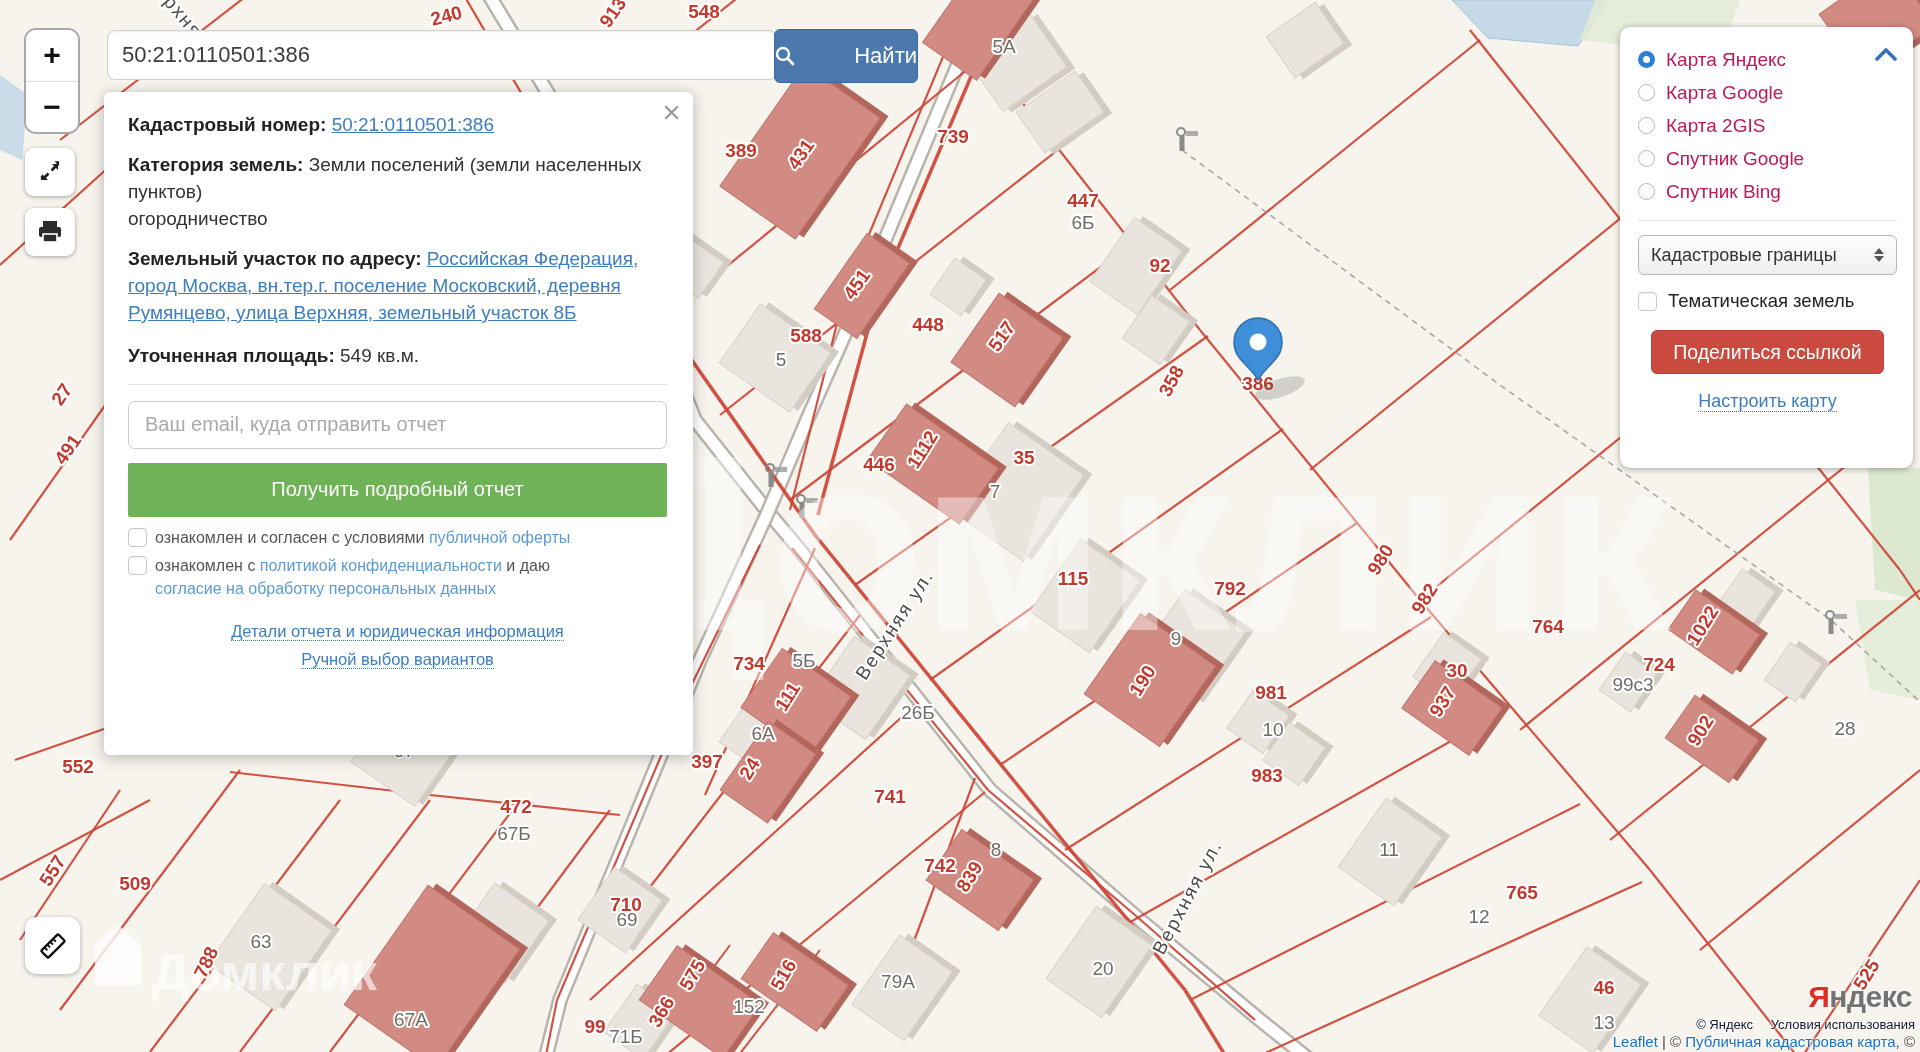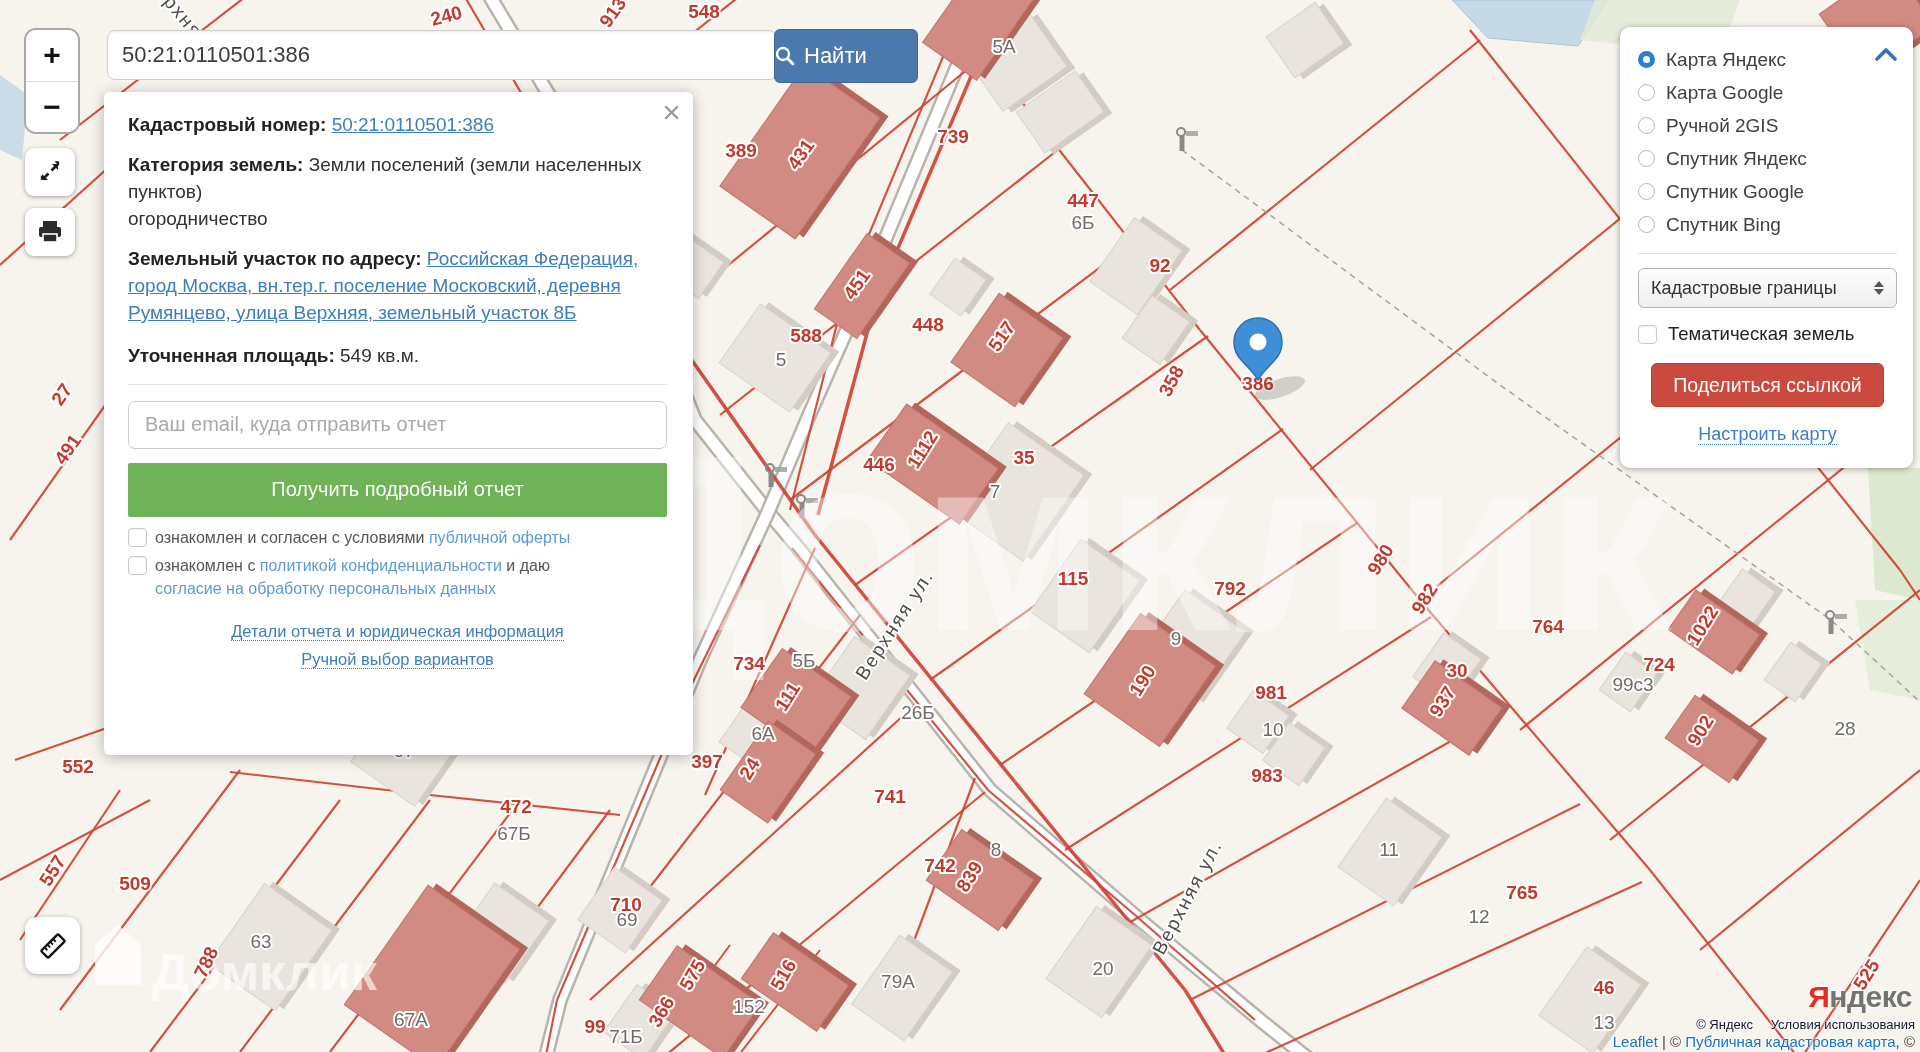--- a/index.html
+++ b/index.html
@@ -13,21 +13,21 @@
   .wm-big{font:700 250px "Liberation Sans",sans-serif;fill:#ffffff;opacity:.42;}
   .wm-corner{font:700 52px "Liberation Sans",sans-serif;fill:#ffffff;opacity:.8;}
   .link{color:#3d7ebf;text-decoration:underline;cursor:pointer;}
   .link-dotted{color:#3d7ebf;text-decoration:none;border-bottom:1px dotted #3d7ebf;cursor:pointer;}
   .link-lite{color:#5b9bd5;cursor:pointer;text-decoration:none;}
 
   
   #search-input{position:absolute;left:107px;top:30px;width:640px;height:48px;border:1px solid #cfcfcf;border-radius:8px;
     font:22px "Liberation Sans",sans-serif;color:#3c3c3c;padding:0 14px;box-shadow:inset 0 1px 2px rgba(0,0,0,.08);background:#fff;outline:none;}
   #find-btn{position:absolute;left:774px;top:29px;width:142px;height:52px;background:#4b79ae;border:1px solid #3c6899;border-radius:6px;
-    color:#fff;font:22px "Liberation Sans",sans-serif;display:flex;align-items:center;justify-content:flex-start;gap:9px;cursor:pointer;}
+    color:#fff;font:22px "Liberation Sans",sans-serif;display:flex;align-items:center;justify-content:space-between;gap:9px;cursor:pointer;}
 
   
   #zoombox{position:absolute;left:24px;top:28px;width:52px;height:102px;background:#fff;border:2px solid #a9a9a9;border-radius:12px;
     display:flex;flex-direction:column;overflow:hidden;}
   #zoombox .zbtn{flex:1;display:flex;align-items:center;justify-content:center;font:700 30px "Liberation Sans",sans-serif;color:#111;cursor:pointer;background:#fff;}
   #zoombox .zbtn:first-child{border-bottom:1px solid #dcdcdc;}
   .sq-btn{position:absolute;width:50px;height:48px;background:#fff;border-radius:9px;box-shadow:0 1px 4px rgba(0,0,0,.35);
     display:flex;align-items:center;justify-content:center;cursor:pointer;}
 
   
@@ -41,21 +41,21 @@
   #email-input::placeholder{color:#a9a9a9;}
   #report-btn{width:100%;height:54px;margin-top:14px;background:#6fb257;border:none;border-radius:2px;color:#fff;
     font:20px "Liberation Sans",sans-serif;cursor:pointer;}
   .cb-row{display:flex;align-items:flex-start;gap:8px;font:16px/1.4 "Liberation Sans",sans-serif;color:#555;margin-top:10px;}
   .cbx{width:17px;height:17px;min-width:17px;border:1px solid #c9c9c9;border-radius:4px;background:#fff;margin-top:1px;cursor:pointer;box-shadow:inset 0 1px 2px rgba(0,0,0,.06);}
   .center-link{text-align:center;font:16.5px "Liberation Sans",sans-serif;margin-top:16px;}
 
   
   #layers{position:absolute;left:1620px;top:27px;width:293px;height:441px;background:#fff;border-radius:10px;box-shadow:0 1px 6px rgba(0,0,0,.35);
     padding:16px 16px 0 18px;box-sizing:border-box;}
-  .layer-row{display:flex;align-items:center;gap:11px;height:33px;font:19px "Liberation Sans",sans-serif;color:#404040;cursor:pointer;}
+  .layer-row{display:flex;align-items:center;gap:11px;height:33px;font:19px "Liberation Sans",sans-serif;color:#be185d;cursor:pointer;}
   .radio{width:17px;height:17px;min-width:17px;border-radius:50%;border:1px solid #b5b5b5;background:#fff;box-sizing:border-box;}
   .radio.sel{border:5px solid #2b7fd4;background:#fff;}
   #layers-chevron{position:absolute;right:16px;top:20px;cursor:pointer;}
   #layers hr{border:none;border-top:1px solid #e2e2e2;margin:12px 0 14px 0;}
   #layer-select{height:38px;border:1px solid #b5b5b5;border-radius:6px;background:linear-gradient(#fdfdfd,#efefef);
     display:flex;align-items:center;justify-content:space-between;padding:0 12px;font:18px "Liberation Sans",sans-serif;color:#333;cursor:pointer;}
   .updown{display:flex;flex-direction:column;gap:2px;}
   .updown i{display:block;width:0;height:0;border-left:5px solid transparent;border-right:5px solid transparent;}
   .updown .up{border-bottom:6px solid #555;}
   .updown .dn{border-top:6px solid #555;}
@@ -581,25 +581,21 @@
     <div class="layer-row">
       <span class="radio sel"></span>
       <span>Карта Яндекс</span>
     </div>
     <div class="layer-row">
       <span class="radio"></span>
       <span>Карта Google</span>
     </div>
     <div class="layer-row">
       <span class="radio"></span>
-      <span>Ручной 2GIS</span>
-    </div>
-    <div class="layer-row">
-      <span class="radio"></span>
-      <span>Спутник Яндекс</span>
+      <span>Карта 2GIS</span>
     </div>
     <div class="layer-row">
       <span class="radio"></span>
       <span>Спутник Google</span>
     </div>
     <div class="layer-row">
       <span class="radio"></span>
       <span>Спутник Bing</span>
     </div>
 

